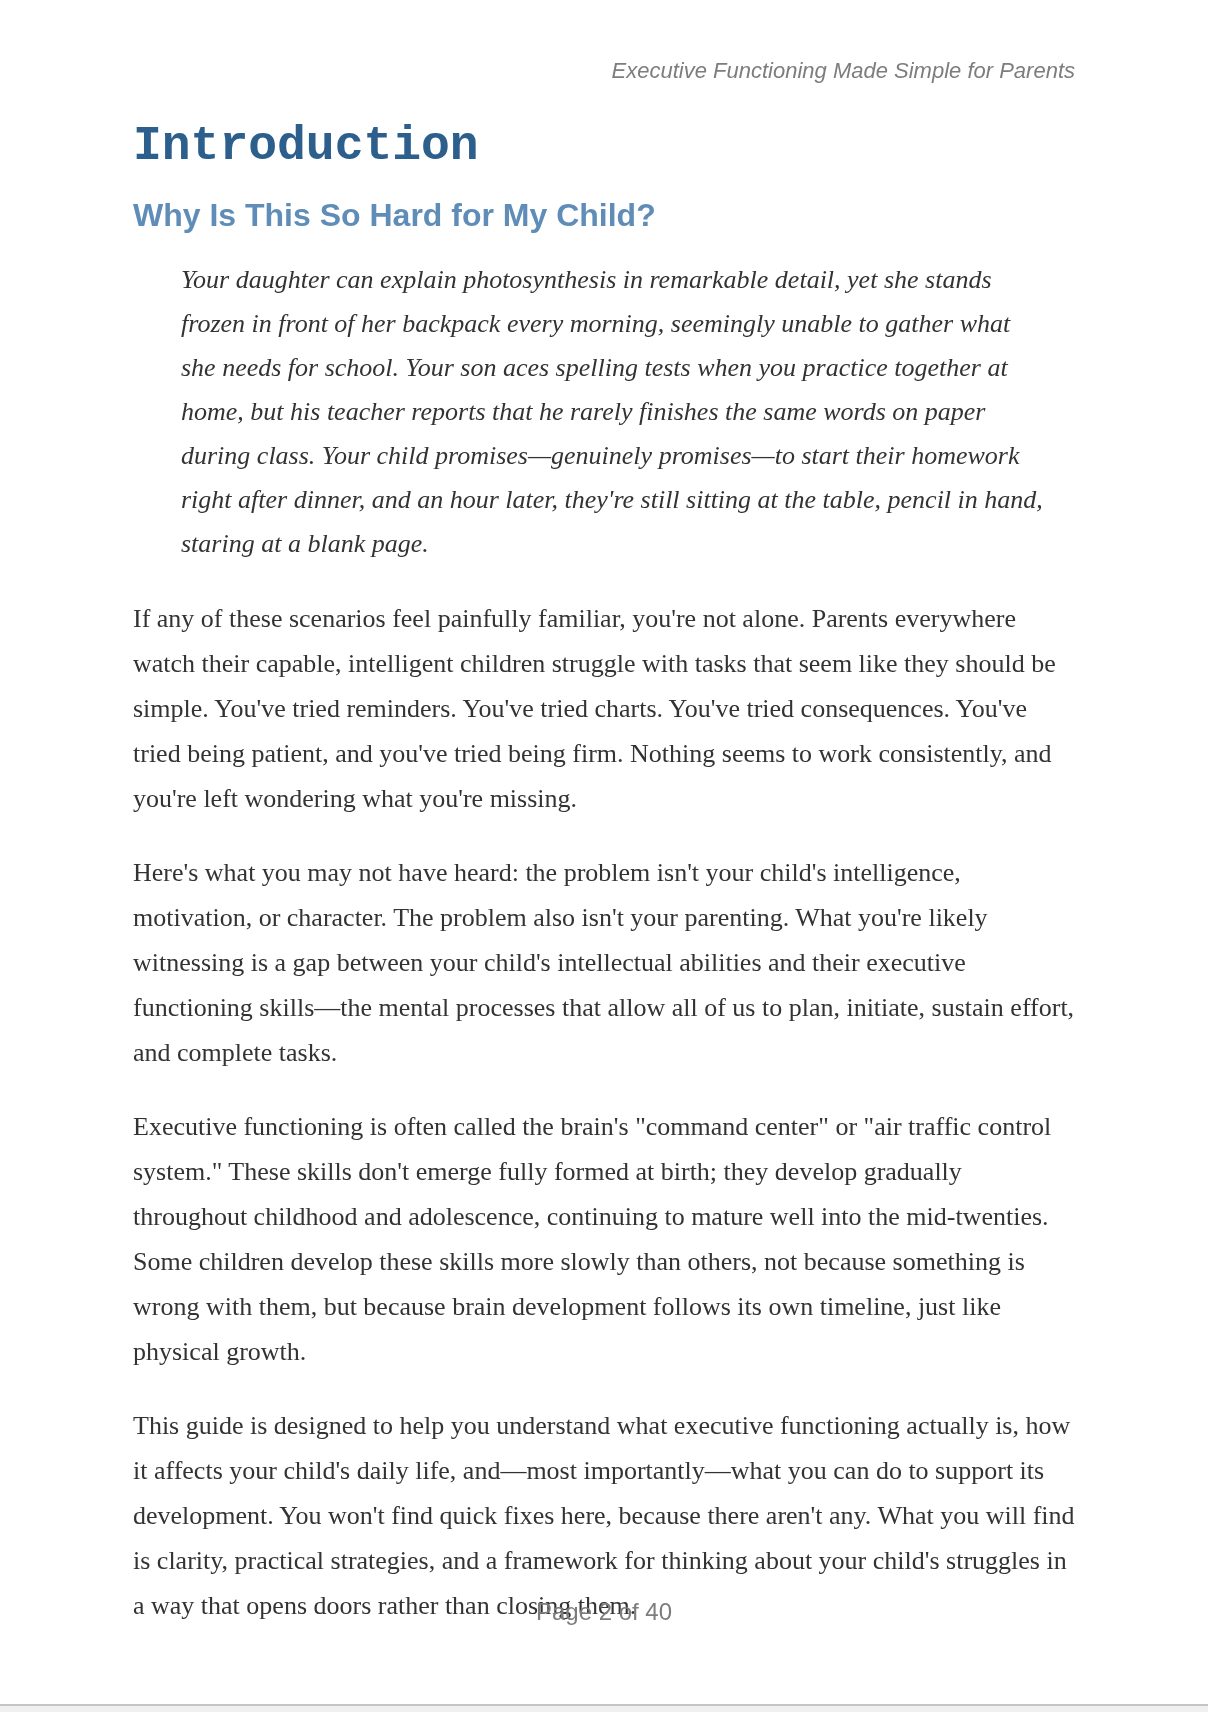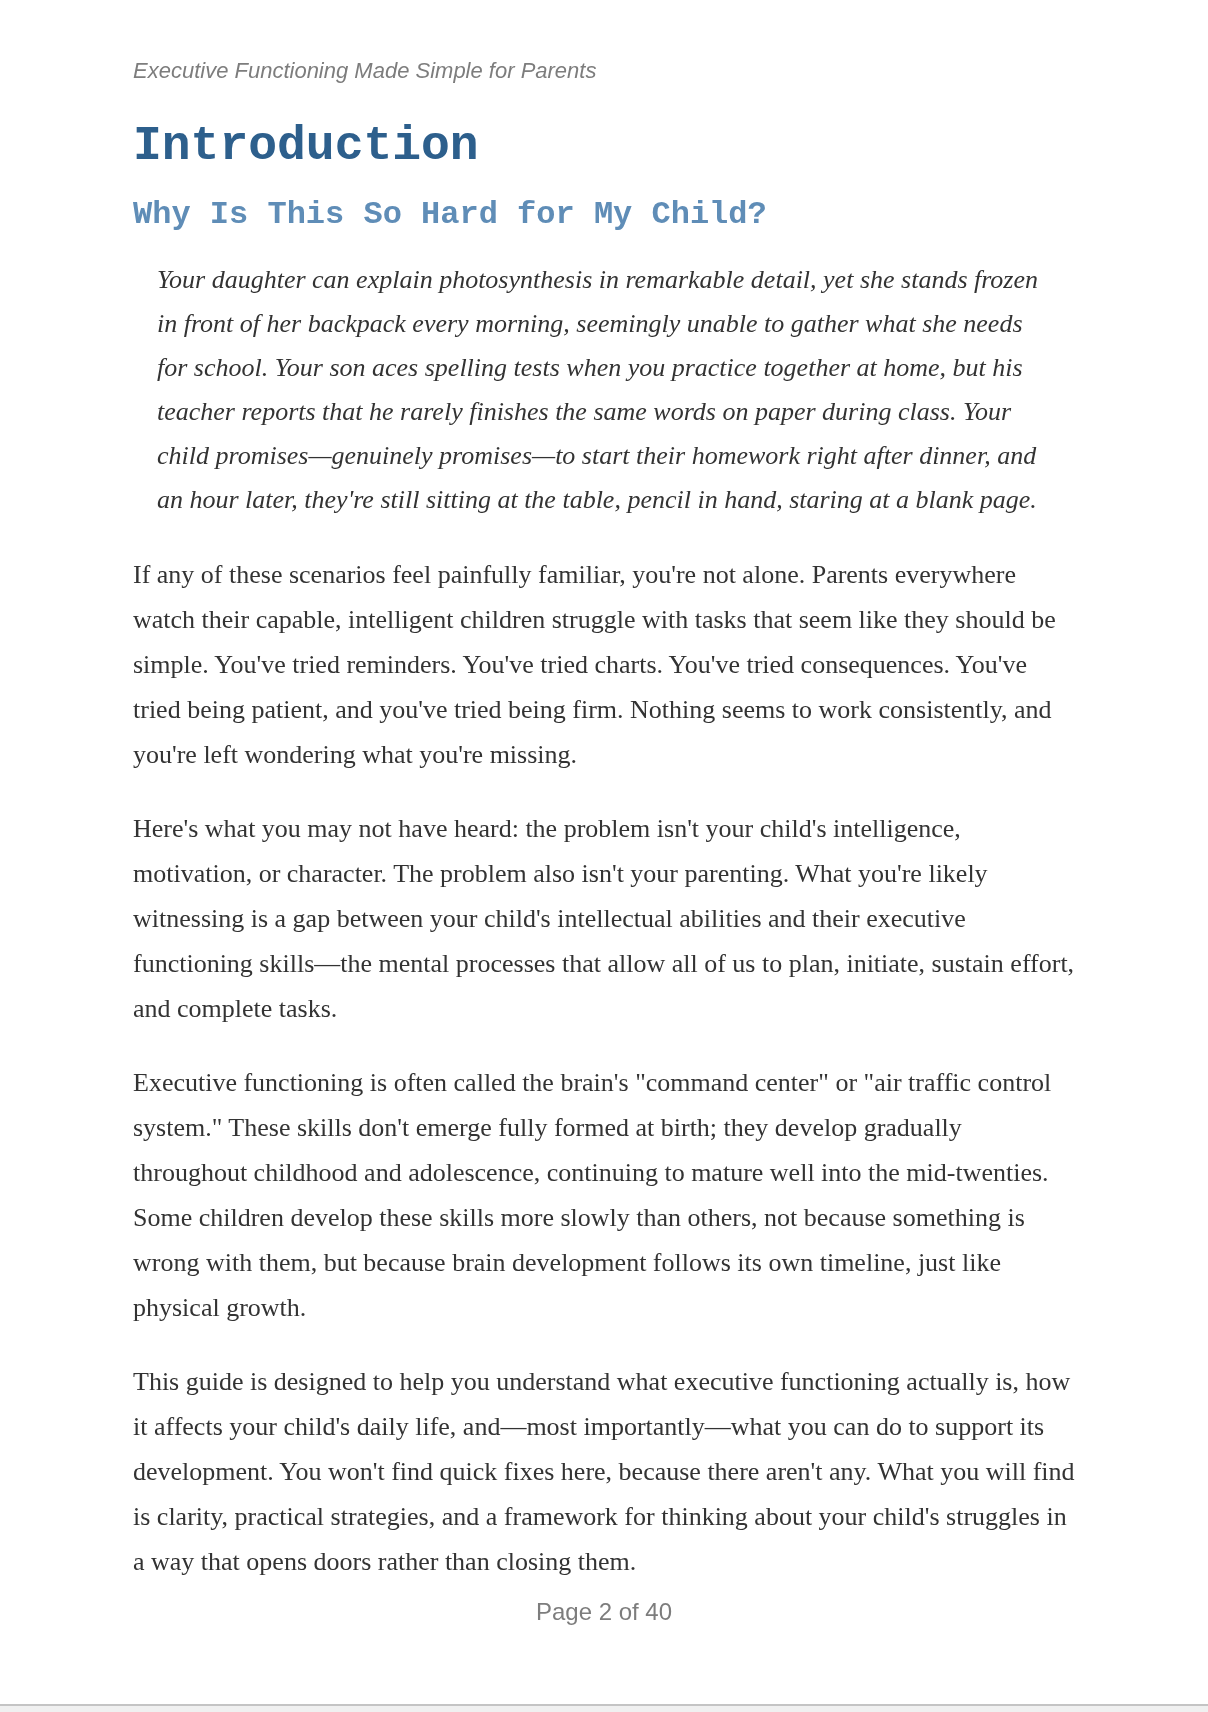--- a/index.html
+++ b/index.html
@@ -10,53 +10,54 @@
     height: 1712px;
     background: #ffffff;
     overflow: hidden;
     font-family: "Liberation Serif", serif;
   }
   .running-header {
     position: absolute;
     top: 58px;
     left: 133px;
     right: 133px;
+    text-align: right;
     font-family: "Liberation Sans", sans-serif;
     font-style: italic;
     font-size: 22px;
     color: #7d7d7d;
   }
   .content {
     position: absolute;
     top: 120px;
     left: 133px;
     right: 133px;
   }
   h1.page-title {
     font-family: Liberation Mono, monospace;
     font-weight: bold;
     font-size: 48px;
     line-height: 1.1;
     color: #2d5f8c;
     margin: 0 0 24px 0;
   }
   h2.section-heading {
-    font-family: Liberation Mono, monospace;
+    font-family: Liberation Sans, sans-serif;
     font-weight: bold;
     font-size: 32px;
     line-height: 1.15;
     color: #5f8db7;
     margin: 0 0 24px 0;
   }
   blockquote.opening-quote {
     font-style: italic;
     font-size: 26px;
     line-height: 44px;
     color: #333333;
-    margin: 0 30px 30px 24px;
+    margin: 0 30px 30px 48px;
   }
   .content p {
     font-size: 26px;
     line-height: 45px;
     color: #333333;
     margin: 0 0 29px 0;
   }
   .page-footer {
     position: absolute;
     left: 0;

